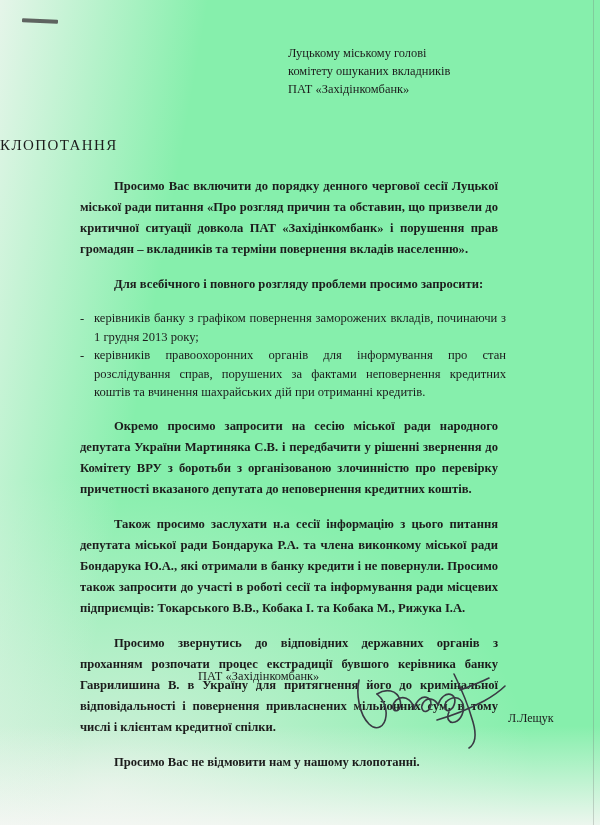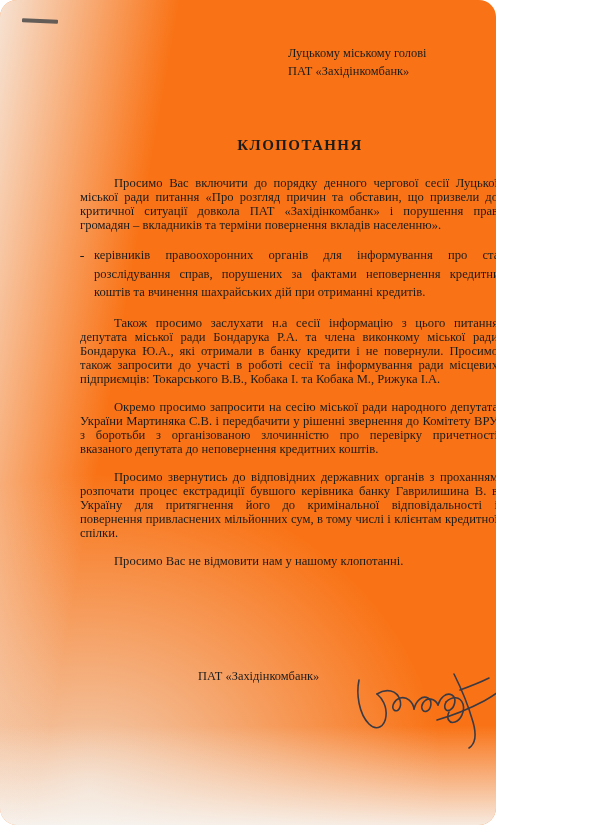--- a/index.html
+++ b/index.html
@@ -7,25 +7,24 @@
     margin: 0;
     padding: 0;
     background: #ffffff;
   }
   body {
     font-family: "Liberation Serif", "DejaVu Serif", serif;
     color: #1c1c1c;
   }
   .page {
     position: relative;
-    width: 496px;
+    width: 600px;
     height: 825px;
-    background: #f97316;
+    background: #86efac;
     overflow: hidden;
-    border-radius: 17px;
   }
   
   .paper-tint {
     position: absolute;
     inset: 0;
     background:
       linear-gradient(100deg, rgba(246,246,244,0.85) 0%, rgba(255,255,255,0) 28%),
       linear-gradient(0deg, rgba(247,247,245,0.9) 0%, rgba(255,255,255,0) 12%),
       radial-gradient(130% 70% at 18% 96%, rgba(240,240,237,0.75) 0%, rgba(255,255,255,0) 55%);
     pointer-events: none;
@@ -70,40 +69,41 @@
   .addressee .bold-line {
     font-weight: bold;
   }
 
   
   .doc-title {
     position: absolute;
     left: 0;
     top: 137px;
     width: 600px;
-    text-align: center;
+    text-align: left;
     font-size: 15px;
-    font-weight: bold;
+    font-weight: normal;
     letter-spacing: 1.4px;
   }
 
   
   .body-block {
     position: absolute;
     left: 80px;
     top: 176px;
     width: 426px;
   }
   p.para {
     margin: 0 8px 14px 0;
     font-size: 12.6px;
-    line-height: 14px;
+    line-height: 21px;
     text-align: justify;
     text-indent: 34px;
     hyphens: none;
+    font-weight: bold;
   }
   ul.request-list {
     list-style: none;
     margin: 0 0 14px 0;
     padding: 0;
   }
   ul.request-list li {
     font-size: 12.6px;
     line-height: 18.6px;
     text-align: justify;
@@ -155,38 +155,40 @@
 <div class="page">
 
   <div class="paper-tint"></div>
   <div class="paper-edge-right"></div>
   <div class="scan-mark"></div>
 
   <div class="content">
 
     <div class="addressee">
       <div>Луцькому міському голові</div>
+      <div>комітету ошуканих вкладників</div>
       <div>ПАТ «Західінкомбанк»</div>
     </div>
 
     <div class="doc-title">КЛОПОТАННЯ</div>
 
     <div class="body-block">
 
       <p class="para">Просимо Вас включити до порядку денного чергової сесії Луцької міської ради питання «Про розгляд причин та обставин, що призвели до критичної  ситуації довкола ПАТ «Західінкомбанк»  і порушення прав громадян – вкладників та терміни повернення вкладів населенню».</p>
 
+      <p class="para tight">Для всебічного і повного розгляду проблеми просимо запросити:</p>
 
       <ul class="request-list">
-        <li><span class="dash">-</span></li>
+        <li><span class="dash">-</span><span>керівників банку з графіком повернення заморожених вкладів, починаючи з 1 грудня 2013 року;</span></li>
         <li><span class="dash">-</span><span>керівників правоохоронних органів для інформування про стан розслідування справ, порушених за фактами неповернення кредитних коштів та вчинення шахрайських дій при отриманні кредитів.</span></li>
       </ul>
 
+      <p class="para">Окремо просимо запросити на сесію міської ради народного депутата України Мартиняка С.В. і передбачити у рішенні звернення до Комітету ВРУ з боротьби з організованою злочинністю про перевірку причетності вказаного депутата до неповернення кредитних коштів.</p>
+
       <p class="para">Також просимо заслухати н.а сесії інформацію з цього питання депутата міської ради Бондарука Р.А. та члена виконкому міської ради Бондарука Ю.А., які отримали в банку кредити і не повернули. Просимо також запросити до участі в роботі сесії та інформування ради місцевих підприємців: Токарського В.В., Кобака І. та Кобака М., Рижука І.А.</p>
-
-      <p class="para">Окремо просимо запросити на сесію міської ради народного депутата України Мартиняка С.В. і передбачити у рішенні звернення до Комітету ВРУ з боротьби з організованою злочинністю про перевірку причетності вказаного депутата до неповернення кредитних коштів.</p>
 
       <p class="para">Просимо звернутись до відповідних державних органів з проханням розпочати процес екстрадиції бувшого керівника банку Гаврилишина В. в Україну для притягнення його до кримінальної відповідальності і повернення привласнених мільйонних сум, в тому числі і клієнтам кредитної спілки.</p>
 
       <p class="para">Просимо Вас не відмовити нам у нашому клопотанні.</p>
 
     </div>
 
     <div class="signature-block">
       <div class="sig-row">
         <div>

